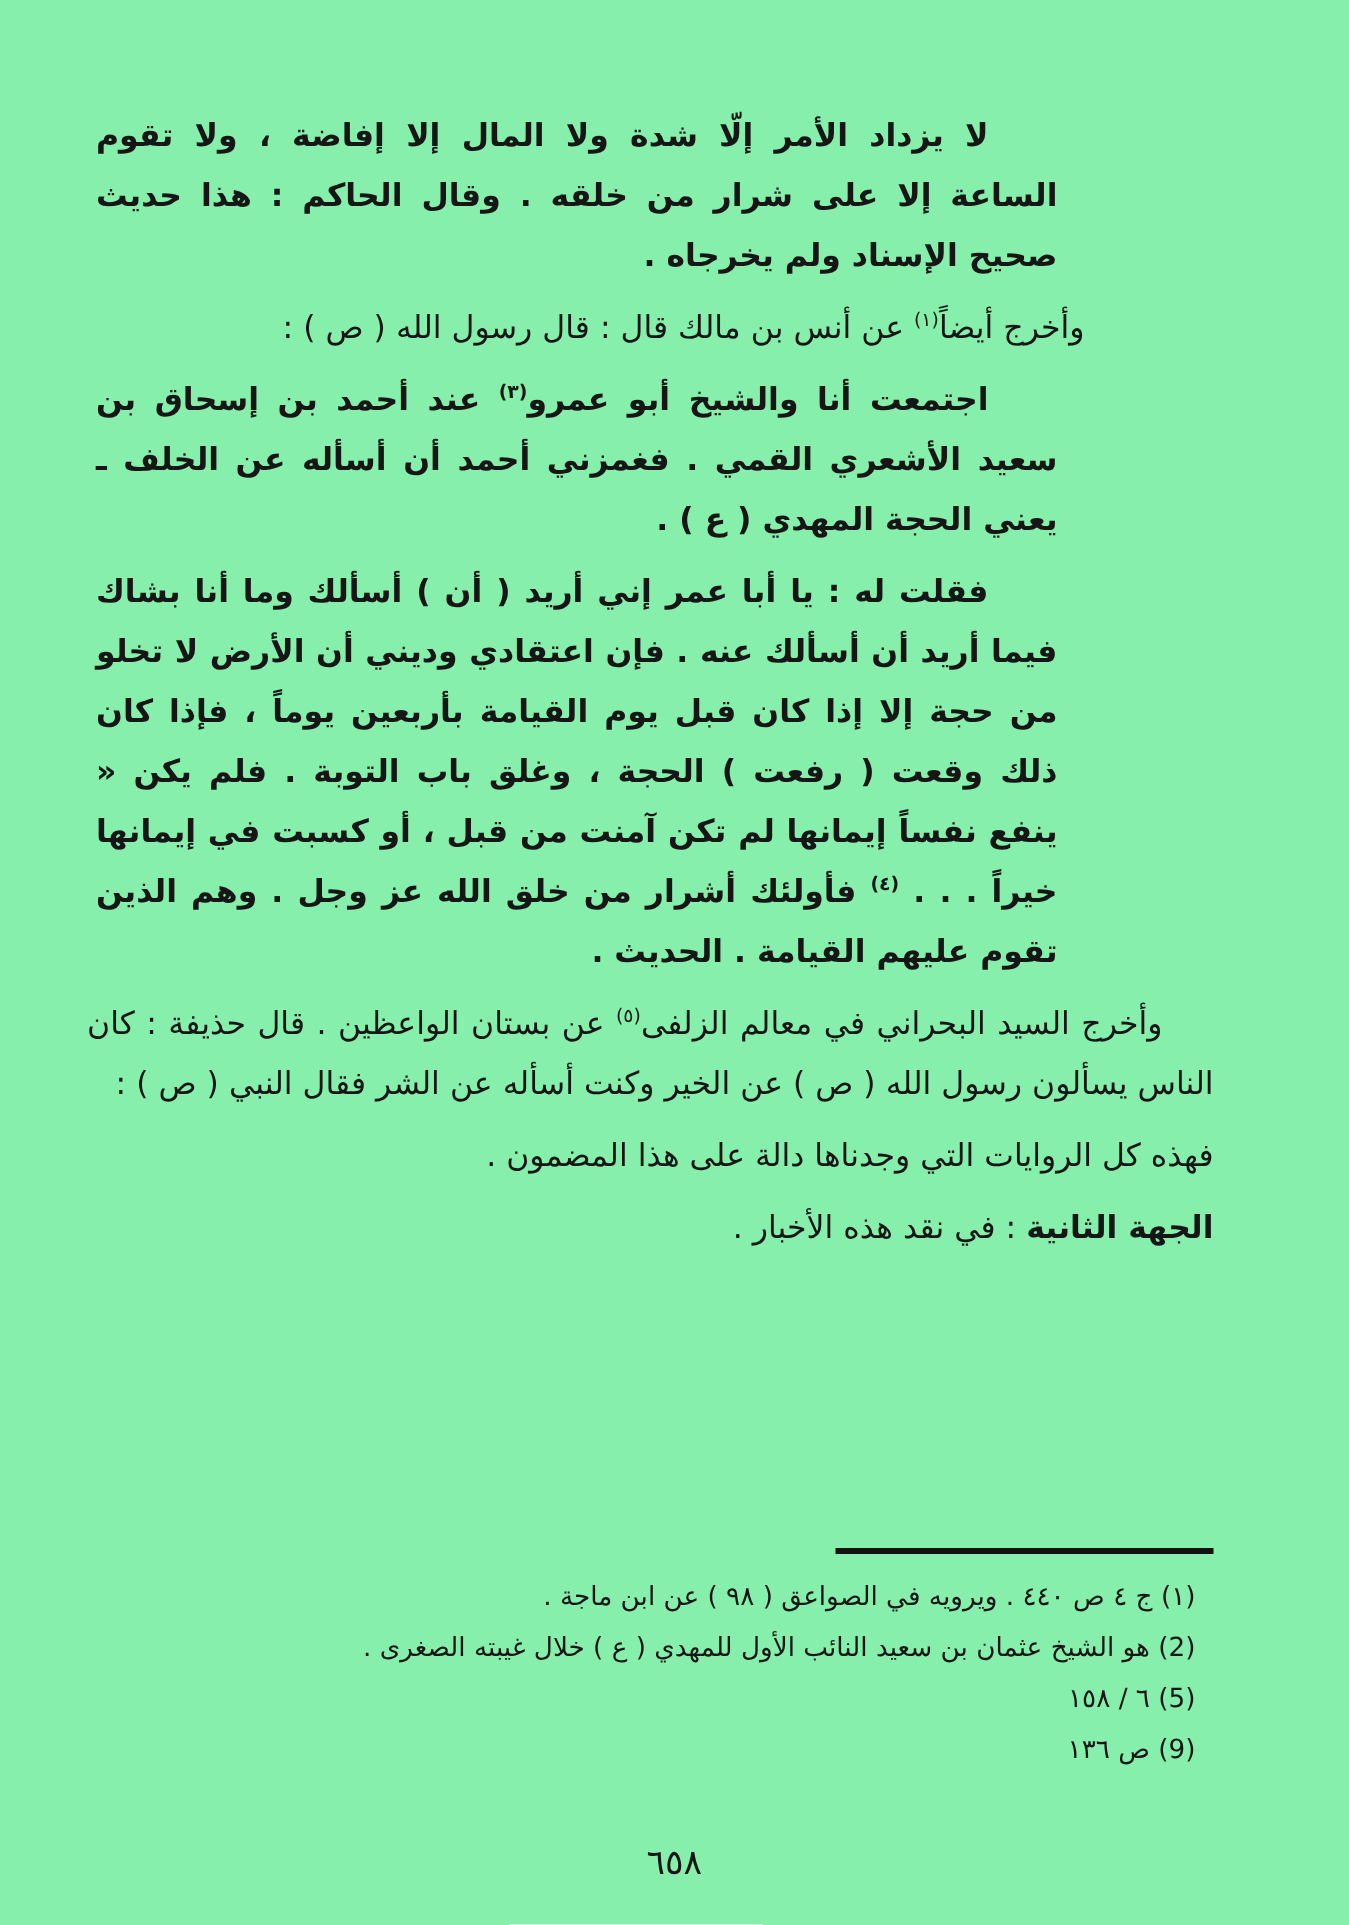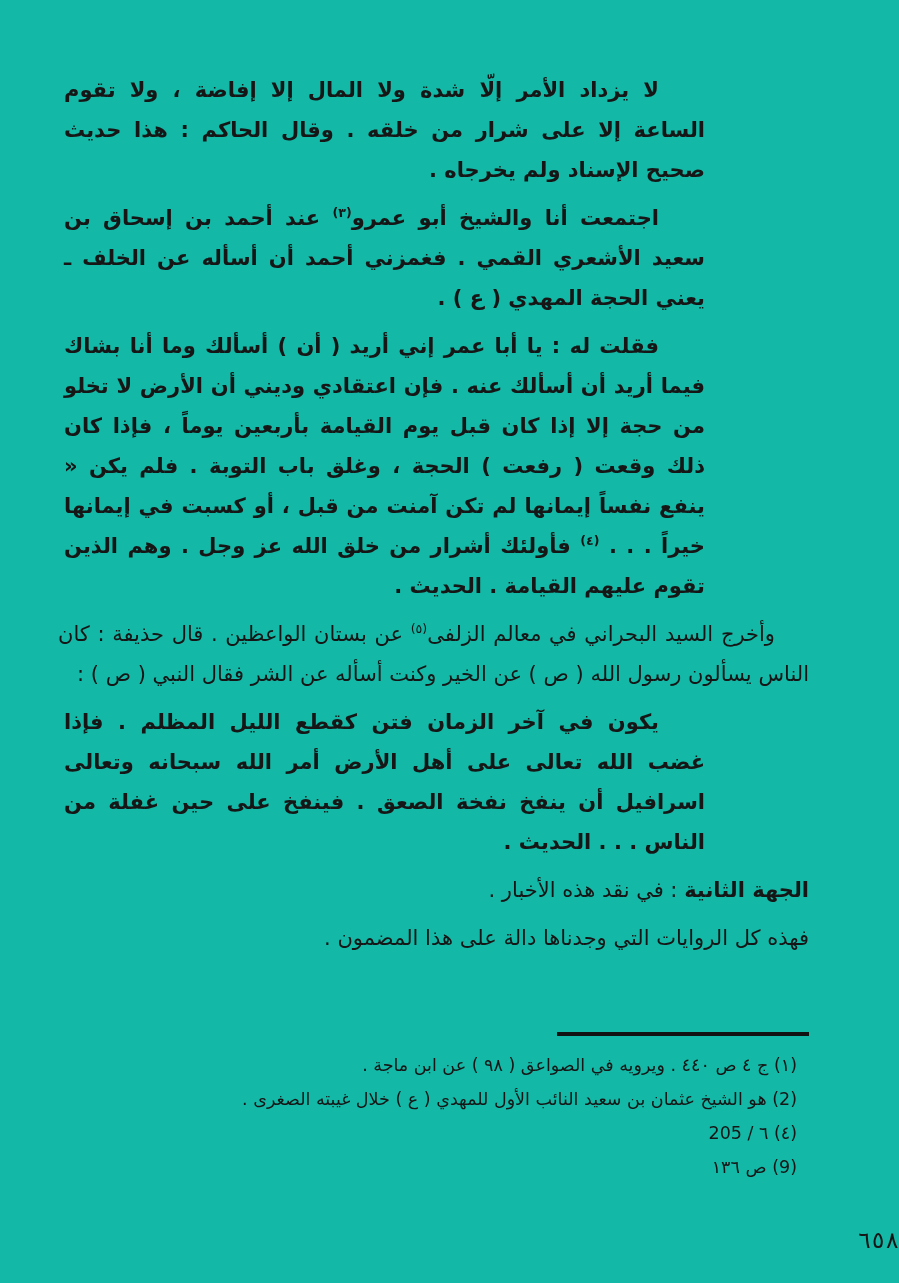--- a/index.html
+++ b/index.html
@@ -6,21 +6,21 @@
     margin: 0;
     padding: 0;
     background: #ffffff;
   }
   .page {
     position: relative;
     width: 899px;
     height: 1283px;
     margin: 0 auto;
     box-sizing: border-box;
-    background: #14b8a6;
+    background: #86efac;
     color: #161616;
     direction: rtl;
     font-family: "DejaVu Sans", sans-serif;
     overflow: hidden;
   }
   .content {
     position: absolute;
     top: 70px;
     right: 90px;
     left: 58px;
@@ -66,54 +66,53 @@
     margin: 0 12px 3px 0;
     font-size: 17.5px;
     line-height: 31px;
     text-align: right;
   }
   .page-number {
     position: absolute;
     bottom: 28px;
     left: 0;
     right: 0;
-    text-align: right;
+    text-align: center;
     font-size: 23px;
     letter-spacing: 2px;
     color: #161616;
-    font-family: Liberation Mono, monospace;
   }
 </style>
 </head>
 <body>
 
 <div class="page">
 
   <div class="content">
     <p class="quote"><span>لا يزداد الأمر إلّا شدة ولا المال إلا إفاضة ، ولا تقوم الساعة إلا على شرار من خلقه . وقال الحاكم : هذا حديث صحيح الإسناد ولم يخرجاه .</span></p>
 
+    <p class="body ind-lg"><span>وأخرج أيضاً</span><sup class="fn-ref">(١)</sup><span> عن أنس بن مالك قال : قال رسول الله ( ص ) :</span></p>
 
 
 
     <p class="quote"><span>اجتمعت أنا والشيخ أبو عمرو</span><sup class="fn-ref">(٣)</sup><span> عند أحمد بن إسحاق بن سعيد الأشعري القمي . فغمزني أحمد أن أسأله عن الخلف ـ يعني الحجة المهدي ( ع ) .</span></p>
 
     <p class="quote"><span>فقلت له : يا أبا عمر إني أريد ( أن ) أسألك وما أنا بشاك فيما أريد أن أسألك عنه . فإن اعتقادي وديني أن الأرض لا تخلو من حجة إلا إذا كان قبل يوم القيامة بأربعين يوماً ، فإذا كان ذلك وقعت ( رفعت ) الحجة ، وغلق باب التوبة . فلم يكن « ينفع نفساً إيمانها لم تكن آمنت من قبل ، أو كسبت في إيمانها خيراً . . . </span><sup class="fn-ref">(٤)</sup><span> فأولئك أشرار من خلق الله عز وجل . وهم الذين تقوم عليهم القيامة . الحديث .</span></p>
 
     <p class="body"><span>وأخرج السيد البحراني في معالم الزلفى</span><sup class="fn-ref">(٥)</sup><span> عن بستان الواعظين . قال حذيفة : كان الناس يسألون رسول الله ( ص ) عن الخير وكنت أسأله عن الشر فقال النبي ( ص ) :</span></p>
 
-    <p class="quote"><span>يكون في آخر الزمان فتن كقطع الليل المظلم . فإذا غضب الله تعالى على أهل الأرض أمر الله سبحانه وتعالى اسرافيل أن ينفخ نفخة الصعق . فينفخ على حين غفلة من الناس . . . الحديث .</span></p>
+
+    <p class="body ind-0"><span>فهذه كل الروايات التي وجدناها دالة على هذا المضمون .</span></p>
 
     <p class="body ind-0"><strong class="lead">الجهة الثانية</strong><span> : في نقد هذه الأخبار .</span></p>
-
-    <p class="body ind-0"><span>فهذه كل الروايات التي وجدناها دالة على هذا المضمون .</span></p>
   </div>
 
   <div class="footnotes">
     <div class="fn-divider"></div>
     <p>(١) ج ٤ ص ٤٤٠ . ويرويه في الصواعق ( ٩٨ ) عن ابن ماجة .</p>
     <p>(2) هو الشيخ عثمان بن سعيد النائب الأول للمهدي ( ع ) خلال غيبته الصغرى .</p>
-    <p>(٤) ٦ / 205</p>
+    <p>(5) ٦ / ١٥٨</p>
     <p>(9) ص ١٣٦</p>
   </div>
 
   <div class="page-number">٦٥٨</div>
 
 </div>
 
 </body></html>

